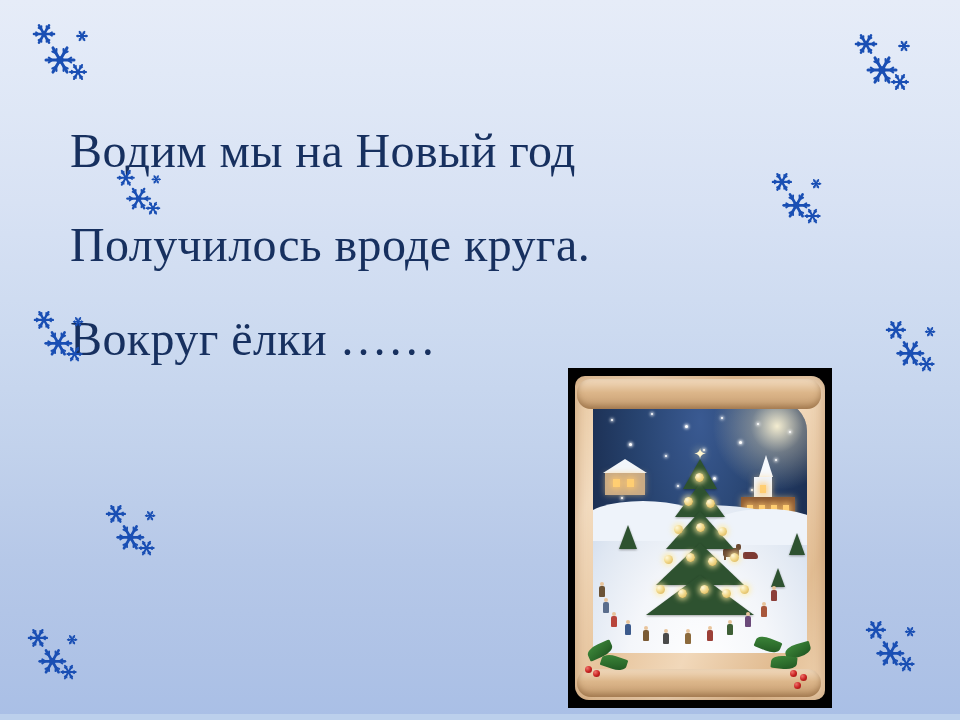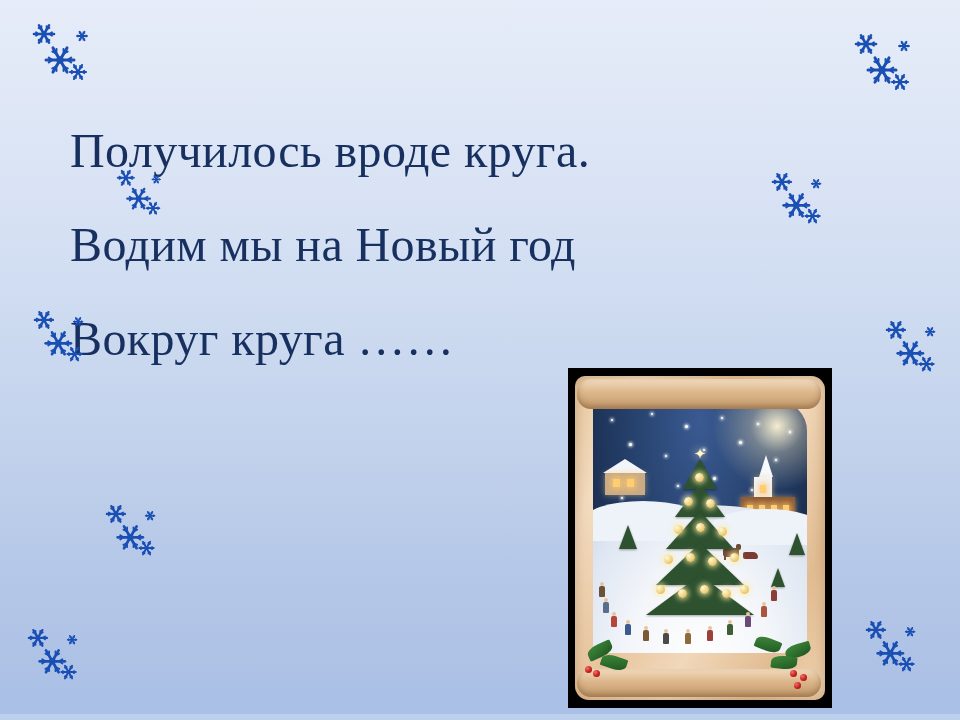--- a/index.html
+++ b/index.html
@@ -212,23 +212,23 @@
   }
   .roll-top { left: 4px; top: 6px; width: 244px; height: 30px; border-radius: 14px; }
   .roll-bot { left: 4px; bottom: 6px; width: 244px; height: 28px; border-radius: 14px; }
 </style>
 </head>
 <body>
 
 <div id="slide">
 
   <div class="verse">
+    <div class="verse-line">Водим мы на Новый год</div>
     <div class="verse-line">Получилось вроде круга.</div>
-    <div class="verse-line">Водим мы на Новый год</div>
-    <div class="verse-line">Вокруг круга ……</div>
+    <div class="verse-line">Вокруг ёлки ……</div>
   </div>
 
   <div class="snow-cluster" style="left:26px;  top:18px;  transform:scale(1.0);">
       <svg width="74" height="70" viewBox="0 0 74 70" xmlns="http://www.w3.org/2000/svg">
         <line x1="18" y1="16" x2="28.00" y2="16.00" stroke="#1a4fb4" stroke-width="2.6" stroke-linecap="round"></line>
         <line x1="23.50" y1="16.00" x2="25.98" y2="17.69" stroke="#1a4fb4" stroke-width="1.82" stroke-linecap="round"></line>
         <line x1="23.50" y1="16.00" x2="25.98" y2="14.31" stroke="#1a4fb4" stroke-width="1.82" stroke-linecap="round"></line>
         <line x1="18" y1="16" x2="23.00" y2="24.66" stroke="#1a4fb4" stroke-width="2.6" stroke-linecap="round"></line>
         <line x1="20.75" y1="20.76" x2="20.52" y2="23.75" stroke="#1a4fb4" stroke-width="1.82" stroke-linecap="round"></line>
         <line x1="20.75" y1="20.76" x2="23.45" y2="22.06" stroke="#1a4fb4" stroke-width="1.82" stroke-linecap="round"></line>

